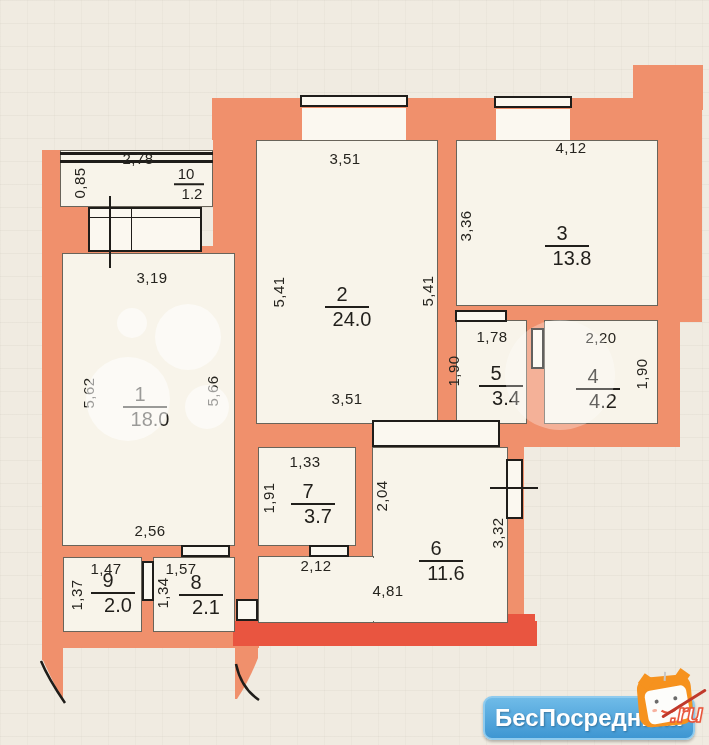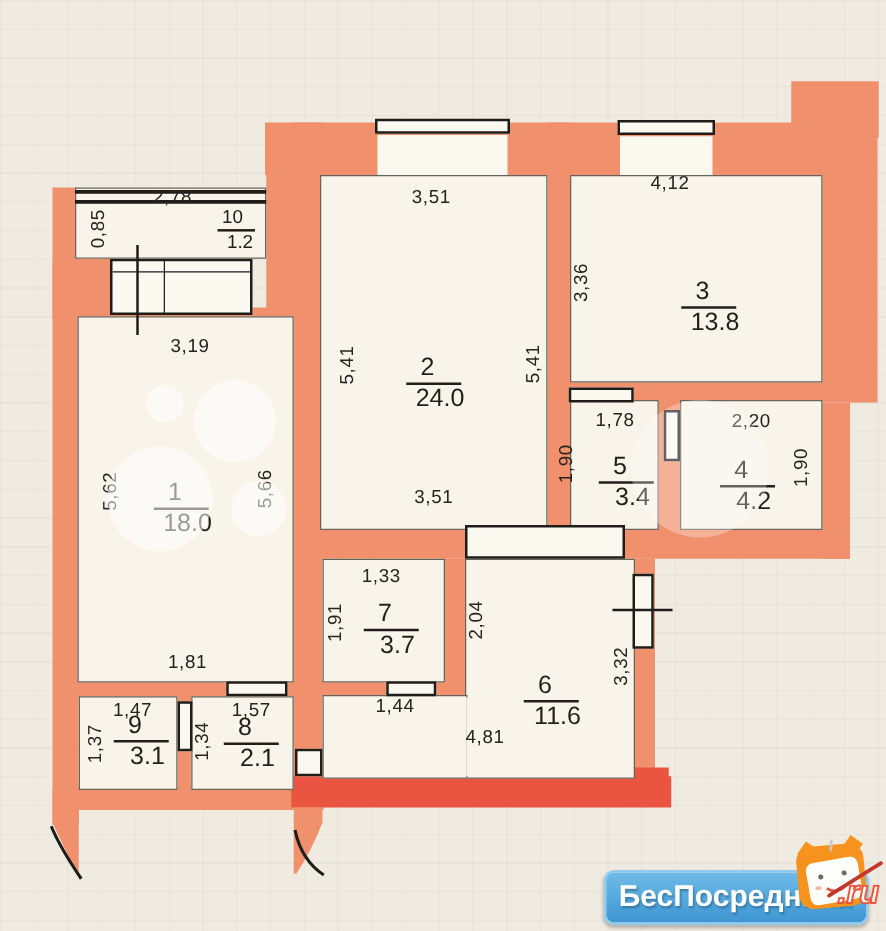--- a/index.html
+++ b/index.html
@@ -127,36 +127,36 @@
   <div id="labels">
       <span class="dim vert" style="left: 79px; top: 183px;">0,85</span>
       <span class="dim" style="left: 138px; top: 158px;">2,78</span>
       <span class="dim" style="left: 152px; top: 277px;">3,19</span>
       <span class="dim vert" style="left: 88px; top: 393px;">5,62</span>
       <span class="dim vert" style="left: 212px; top: 391px;">5,66</span>
       <span class="dim" style="left: 345px; top: 158px;">3,51</span>
       <span class="dim vert" style="left: 278px; top: 292px;">5,41</span>
       <span class="dim vert" style="left: 427px; top: 291px;">5,41</span>
       <span class="dim" style="left: 347px; top: 398px;">3,51</span>
-      <span class="dim" style="left: 536px; top: 147px;">4,12</span>
+      <span class="dim" style="left: 571px; top: 147px;">4,12</span>
       <span class="dim vert" style="left: 465px; top: 226px;">3,36</span>
       <span class="dim" style="left: 492px; top: 336px;">1,78</span>
       <span class="dim" style="left: 601px; top: 337px;">2,20</span>
       <span class="dim vert" style="left: 453px; top: 371px;">1,90</span>
       <span class="dim vert" style="left: 641px; top: 374px;">1,90</span>
       <span class="dim" style="left: 305px; top: 461px;">1,33</span>
       <span class="dim vert" style="left: 268px; top: 498px;">1,91</span>
       <span class="dim vert" style="left: 381px; top: 496px;">2,04</span>
-      <span class="dim" style="left: 150px; top: 530px;">1,81</span>
-      <span class="dim" style="left: 316px; top: 565px;">1,44</span>
+      <span class="dim" style="left: 150px; top: 530px;">2,56</span>
+      <span class="dim" style="left: 316px; top: 565px;">2,12</span>
       <span class="dim" style="left: 388px; top: 590px;">4,81</span>
       <span class="dim vert" style="left: 497px; top: 533px;">3,32</span>
       <span class="dim" style="left: 106px; top: 568px;">1,47</span>
       <span class="dim vert" style="left: 76px; top: 595px;">1,37</span>
-      <span class="dim" style="left: 201px; top: 568px;">1,57</span>
+      <span class="dim" style="left: 181px; top: 568px;">1,57</span>
       <span class="dim vert" style="left: 162px; top: 593px;">1,34</span>
       <div class="rlabel" style="left: 145px; top: 407px;">
         <span class="num">1</span>
         <span class="bar"></span>
         <span class="area">18.0</span>
       </div>
       <div class="rlabel" style="left: 347px; top: 307px;">
         <span class="num">2</span>
         <span class="bar"></span>
         <span class="area">24.0</span>
@@ -187,21 +187,21 @@
         <span class="area">3.7</span>
       </div>
       <div class="rlabel" style="left: 201px; top: 595px;">
         <span class="num">8</span>
         <span class="bar"></span>
         <span class="area">2.1</span>
       </div>
       <div class="rlabel" style="left: 113px; top: 593px;">
         <span class="num">9</span>
         <span class="bar"></span>
-        <span class="area">3.1</span>
+        <span class="area">2.0</span>
       </div>
       <div class="rlabel small" style="left: 189px; top: 184px;">
         <span class="num">10</span>
         <span class="bar"></span>
         <span class="area">1.2</span>
       </div>
     </div>
 
   <div class="wm-circle" style="left:155px;top:304px;width:66px;height:66px;"></div>
   <div class="wm-circle" style="left:117px;top:308px;width:30px;height:30px;"></div>

